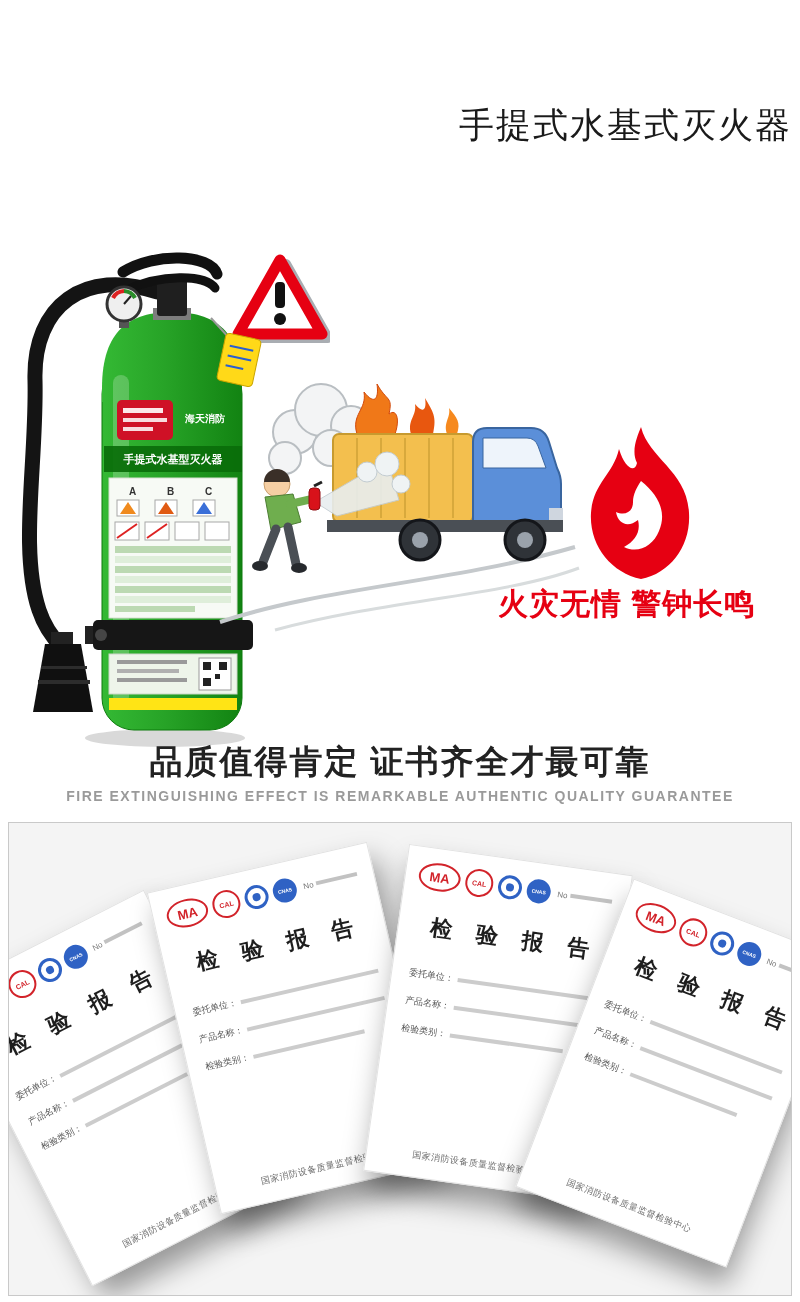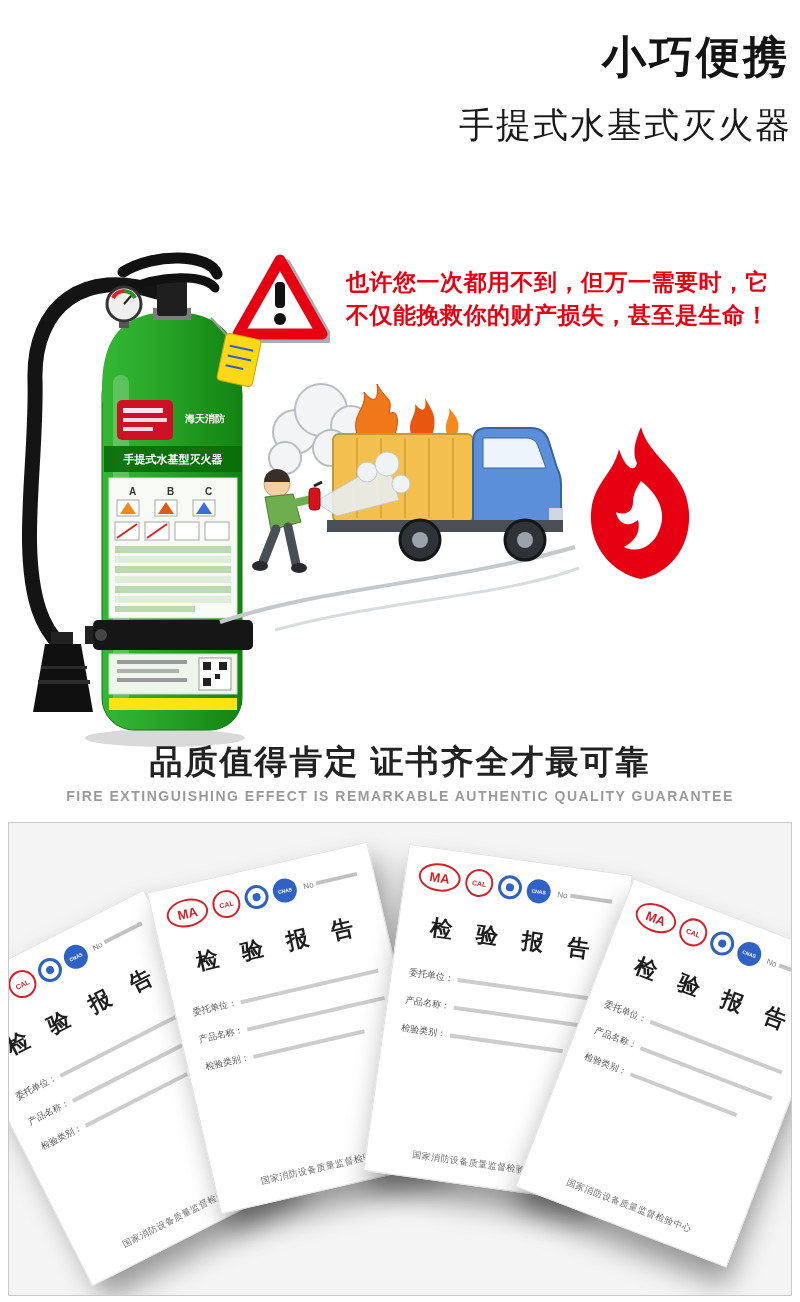--- a/index.html
+++ b/index.html
@@ -96,34 +96,29 @@
   .paper-footer {
     position:absolute; bottom:15px; left:0; right:0; text-align:center;
     font-size:9px; color:#6e6e6e; letter-spacing:0.5px;
   }
 </style>
 </head>
 <body>
 
 <div class="page">
 
-  <div class="hdr-title">小巧便携</div>
   <div class="hdr-sub">手提式水基式灭火器</div>
 
   <svg class="tri-svg" width="100" height="104" viewBox="0 0 100 104">
     <path d="M56,14 L98,88 L14,88 Z" fill="#a9adb2" stroke="#a9adb2" stroke-width="10" stroke-linejoin="round"></path>
     <path d="M50,10 L92,84 L8,84 Z" fill="#ffffff" stroke="#e60012" stroke-width="11" stroke-linejoin="round"></path>
     <rect x="45" y="32" width="10" height="26" rx="4" fill="#111"></rect>
     <circle cx="50" cy="69" r="6" fill="#111"></circle>
   </svg>
 
-  <div class="warn-text">
-    <div>也许您一次都用不到，但万一需要时，它</div>
-    <div>不仅能挽救你的财产损失，甚至是生命！</div>
-  </div>
 
   <svg class="ext-svg" width="270" height="500" viewBox="0 0 270 500">
     <defs>
       <linearGradient id="gGreen" x1="0" y1="0" x2="1" y2="0">
         <stop offset="0" stop-color="#34b934"></stop>
         <stop offset="0.45" stop-color="#27a327"></stop>
         <stop offset="1" stop-color="#128312"></stop>
       </linearGradient>
     </defs>
 
@@ -274,20 +269,21 @@
       <ellipse cx="45" cy="194" rx="8" ry="5" fill="#26292d"></ellipse>
       <ellipse cx="84" cy="196" rx="8" ry="5" fill="#26292d"></ellipse>
     </g>
   </svg>
 
   <svg class="flame-svg" width="135" height="160" viewBox="0 0 135 160">
     <path d="M66,2 C74,34 112,46 114,88 C116,120 96,148 66,154 C36,148 14,120 16,88 C18,58 38,50 44,24 C50,44 60,48 62,38 C56,26 62,12 66,2 Z" fill="#e60012"></path>
     <path d="M66,56 C84,70 92,88 84,106 C78,121 63,129 49,122 C60,116 66,107 63,95 C53,103 43,99 41,87 C50,91 58,87 58,77 C58,69 62,62 66,56 Z" fill="#ffffff"></path>
   </svg>
 
+  <div class="slogan">火灾无情 警钟长鸣</div>
 
   <div class="q-title">品质值得肯定 证书齐全才最可靠</div>
   <div class="q-sub">FIRE EXTINGUISHING EFFECT IS REMARKABLE AUTHENTIC QUALITY GUARANTEE</div>
 
   <div class="cert-panel">
 
     <div class="paper p1">
       <div class="stamps">
         <div class="st-ma">MA</div>
         <div class="st-cal">CAL</div>

